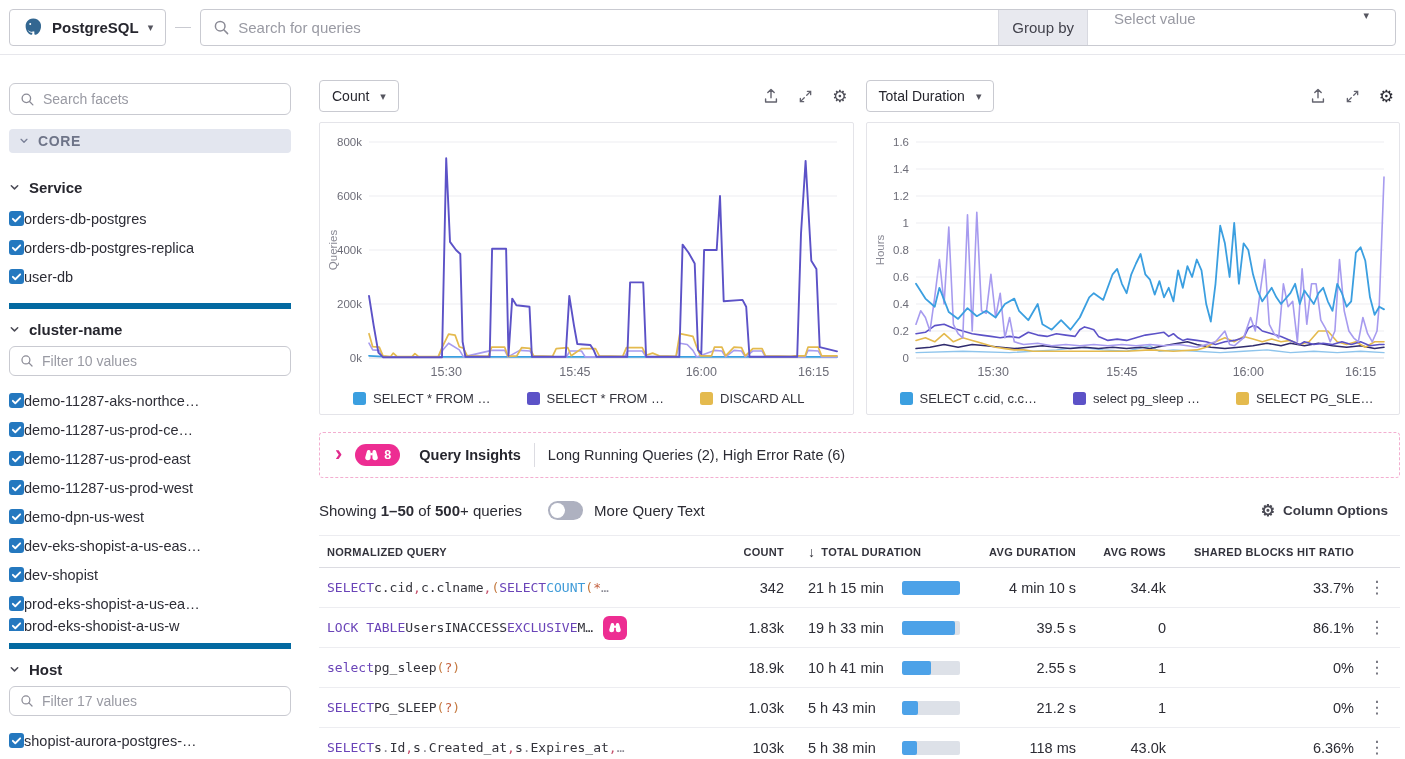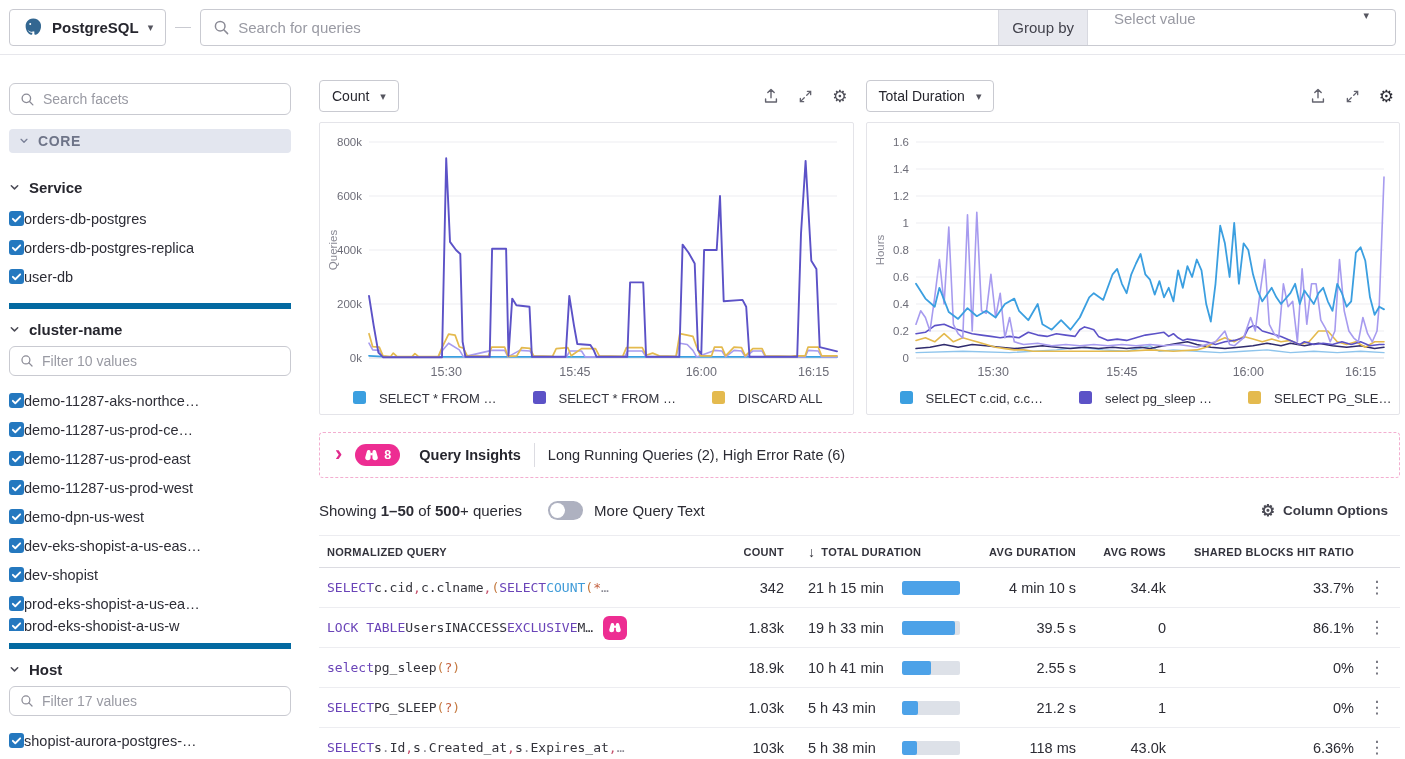--- a/index.html
+++ b/index.html
@@ -58,21 +58,21 @@
   .chart-widget { flex:1; min-width:0; }
   .chart-head { display:flex; justify-content:space-between; align-items:center; margin-bottom:9px; height:34px; }
   .metric-select { display:inline-flex; align-items:center; gap:11px; border:1px solid #c9cad1;
     border-radius:4px; padding:7px 12px; font-size:14px; color:#26262e; cursor:pointer; }
   .chart-icons { display:flex; gap:19px; align-items:center; color:#63636e; padding-right:6px; }
   .chart-icons .gear { font-size:17px; line-height:1; cursor:pointer; color:#4c4c56; }
   .icon-btn { cursor:pointer; display:flex; }
   .chart-card { border:1px solid #e4e4e9; border-radius:2px; padding:9px 5px 3px 5px; }
   .chart-svg { display:block; }
   .chart-legend { display:flex; gap:36px; padding:7px 0 5px 28px; font-size:13px; color:#33333c; align-items:center; }
-  .legend-item { display:flex; align-items:flex-start; gap:13px; cursor:pointer; white-space:nowrap; }
+  .legend-item { display:flex; align-items:center; gap:7px; cursor:pointer; white-space:nowrap; }
   .sw { width:13px; height:13px; border-radius:2.5px; flex:0 0 auto; }
 
   
   .insights { margin-top:17px; border:1px dashed #f3aed0; border-radius:4px; height:46px;
     display:flex; align-items:center; padding:0 15px; gap:13px; cursor:pointer; }
   .chev-pink { color:#e02a8c; font-size:22px; font-weight:700; line-height:0.8; margin-top:-3px; }
   .qi-badge { background:#ed2d92; color:#fff; border-radius:11px; display:flex; align-items:center;
     gap:5px; padding:4px 9px; font-weight:700; font-size:12.5px; }
   .qi-title { font-weight:700; font-size:14.5px; color:#26262e; margin-left:6px; }
   .qi-div { width:1px; height:24px; background:#dcdce2; }

